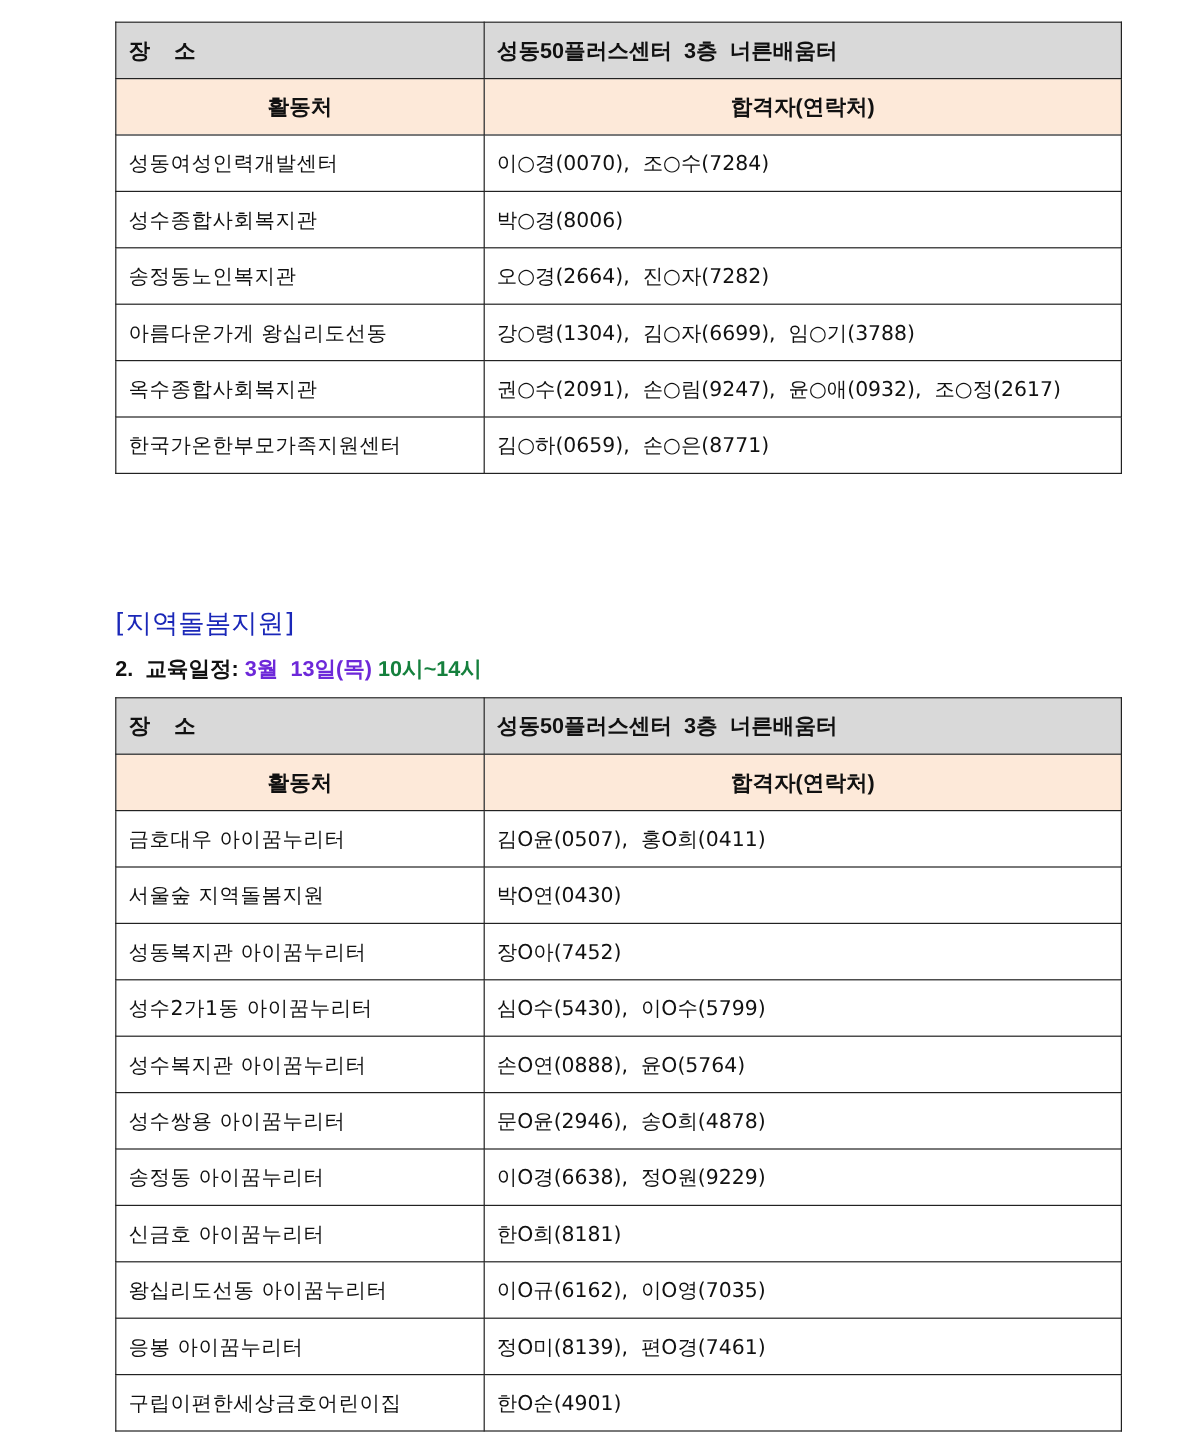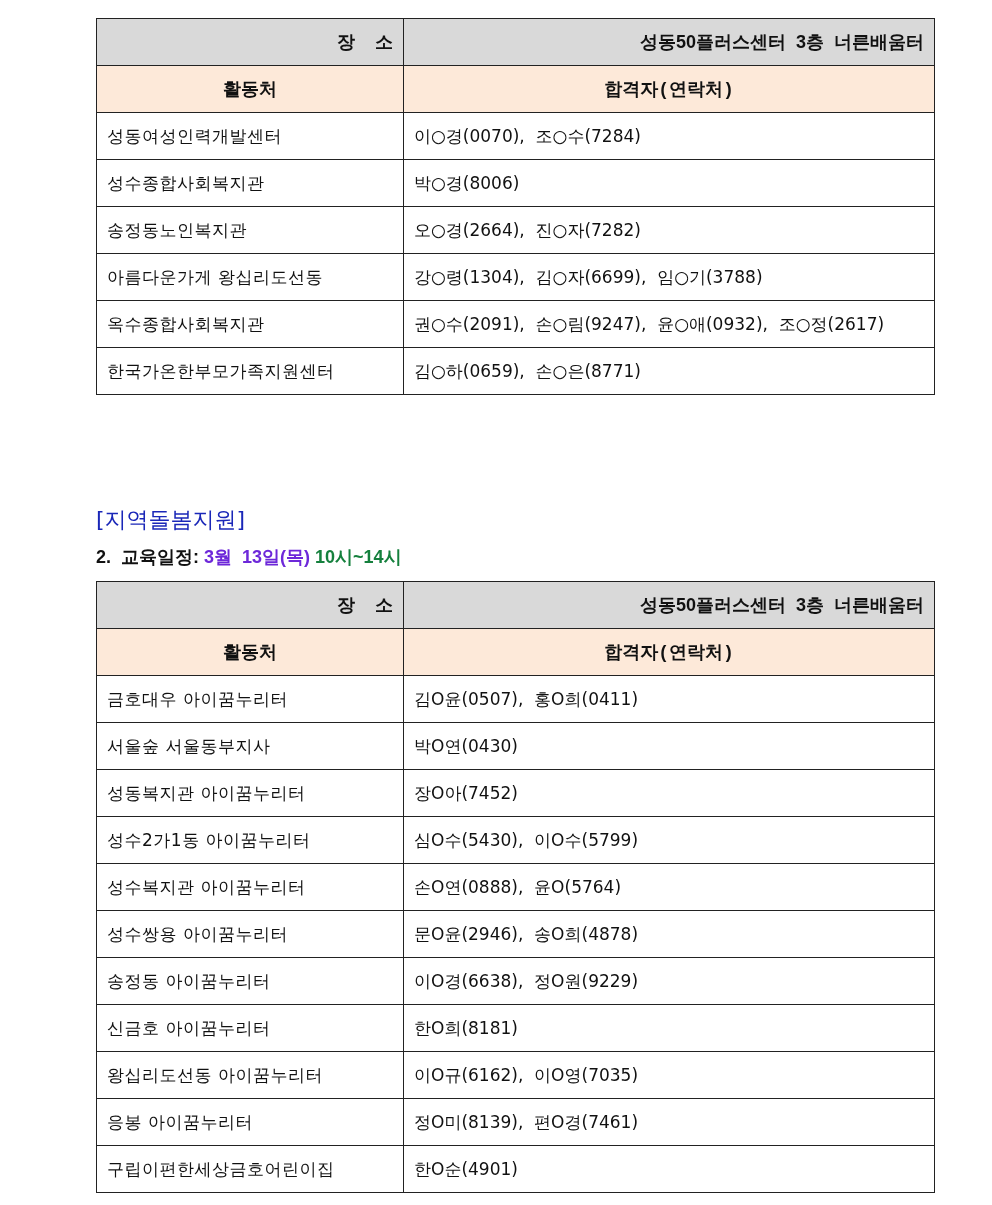--- a/index.html
+++ b/index.html
@@ -1,22 +1,22 @@
 <!DOCTYPE html>
 <html><head>
 <meta charset="utf-8">
 <style>
   html, body { margin:0; padding:0; background:#ffffff; }
   body { width:992px; height:1205px; position:relative; font-family:"DejaVu Sans", sans-serif; color:#111; }
   table { position:absolute; left:96px; width:838px; border-collapse:collapse; table-layout:fixed; }
   td { border:1px solid #222; height:46px; padding:0 10px; font-size:17px; vertical-align:middle; white-space:nowrap; overflow:hidden; }
   col.c1 { width:307px; }
   col.c2 { width:531px; }
-  tr.place td { background:#d9d9d9; font-weight:bold; text-align:right; font-family:"Liberation Sans", sans-serif; font-size:18px; }
-  tr.head td { background:#fde9d9; font-weight:bold; text-align:center; font-family:Liberation Mono, monospace; font-size:18px;margin-left:44px; }
+  tr.place td { background:#d9d9d9; font-weight:bold; text-align:left; font-family:"Liberation Sans", sans-serif; font-size:18px; }
+  tr.head td { background:#fde9d9; font-weight:bold; text-align:center; font-family:Liberation Sans, sans-serif; font-size:18px;margin-left:44px; }
   tr.row td.org { letter-spacing:0.5px; }
   tr.row td.people { font-size:17px; }
   #t1 { top:18px; }
   #t2 { top:581px; }
   .section-title { position:absolute; left:96px; top:505px; font-size:22px; font-weight:normal; color:#1a27b8; font-family:"DejaVu Sans", sans-serif; }
   .schedule { position:absolute; left:96px; top:545px; font-size:18px; font-weight:bold; font-family:"Liberation Sans", sans-serif; }
   .schedule .lbl { color:#111; }
   .schedule .date { color:#6d28d9; }
   .schedule .time { color:#15803d; }
 </style>
@@ -83,21 +83,21 @@
     </tr>
     <tr class="head">
       <td>활동처</td>
       <td>합격자(연락처)</td>
     </tr>
     <tr class="row">
         <td class="org">금호대우 아이꿈누리터</td>
         <td class="people" style="white-space:pre">김O윤(0507),  홍O희(0411)</td>
       </tr>
     <tr class="row">
-        <td class="org">서울숲 서울동부지사</td>
+        <td class="org">서울숲 지역돌봄지원</td>
         <td class="people" style="white-space:pre">박O연(0430)</td>
       </tr>
     <tr class="row">
         <td class="org">성동복지관 아이꿈누리터</td>
         <td class="people" style="white-space:pre">장O아(7452)</td>
       </tr>
     <tr class="row">
         <td class="org">성수2가1동 아이꿈누리터</td>
         <td class="people" style="white-space:pre">심O수(5430),  이O수(5799)</td>
       </tr>

